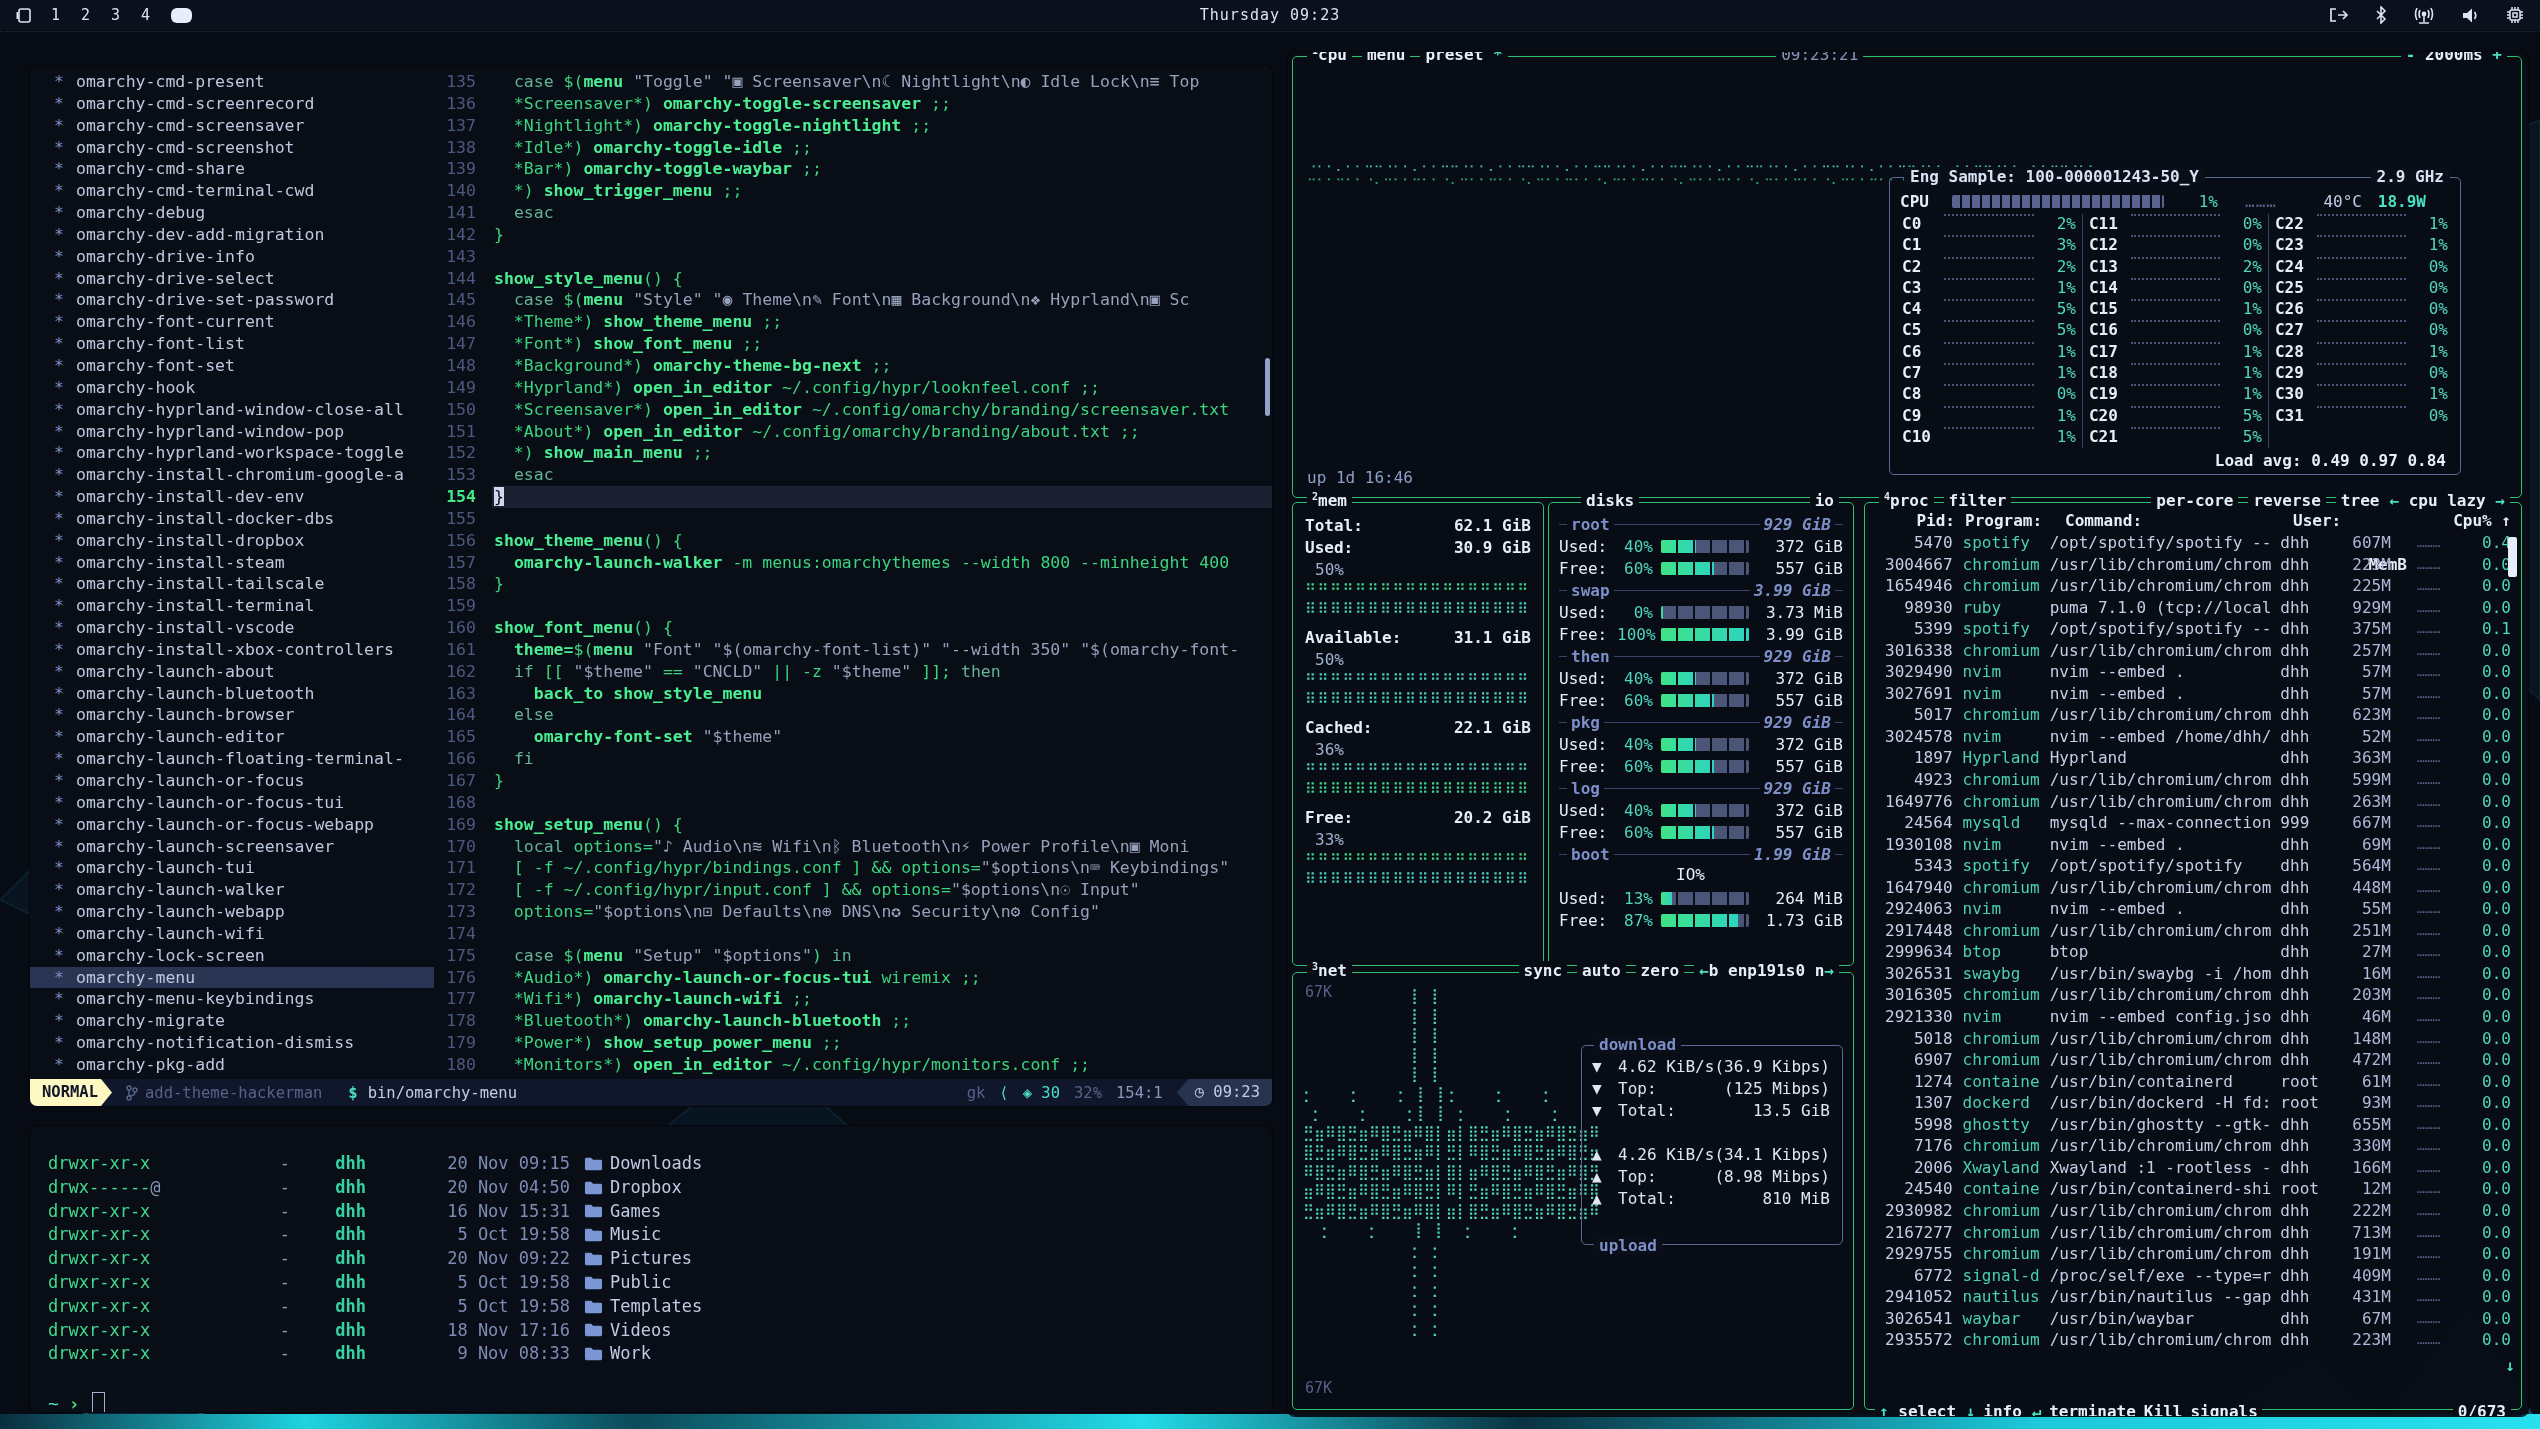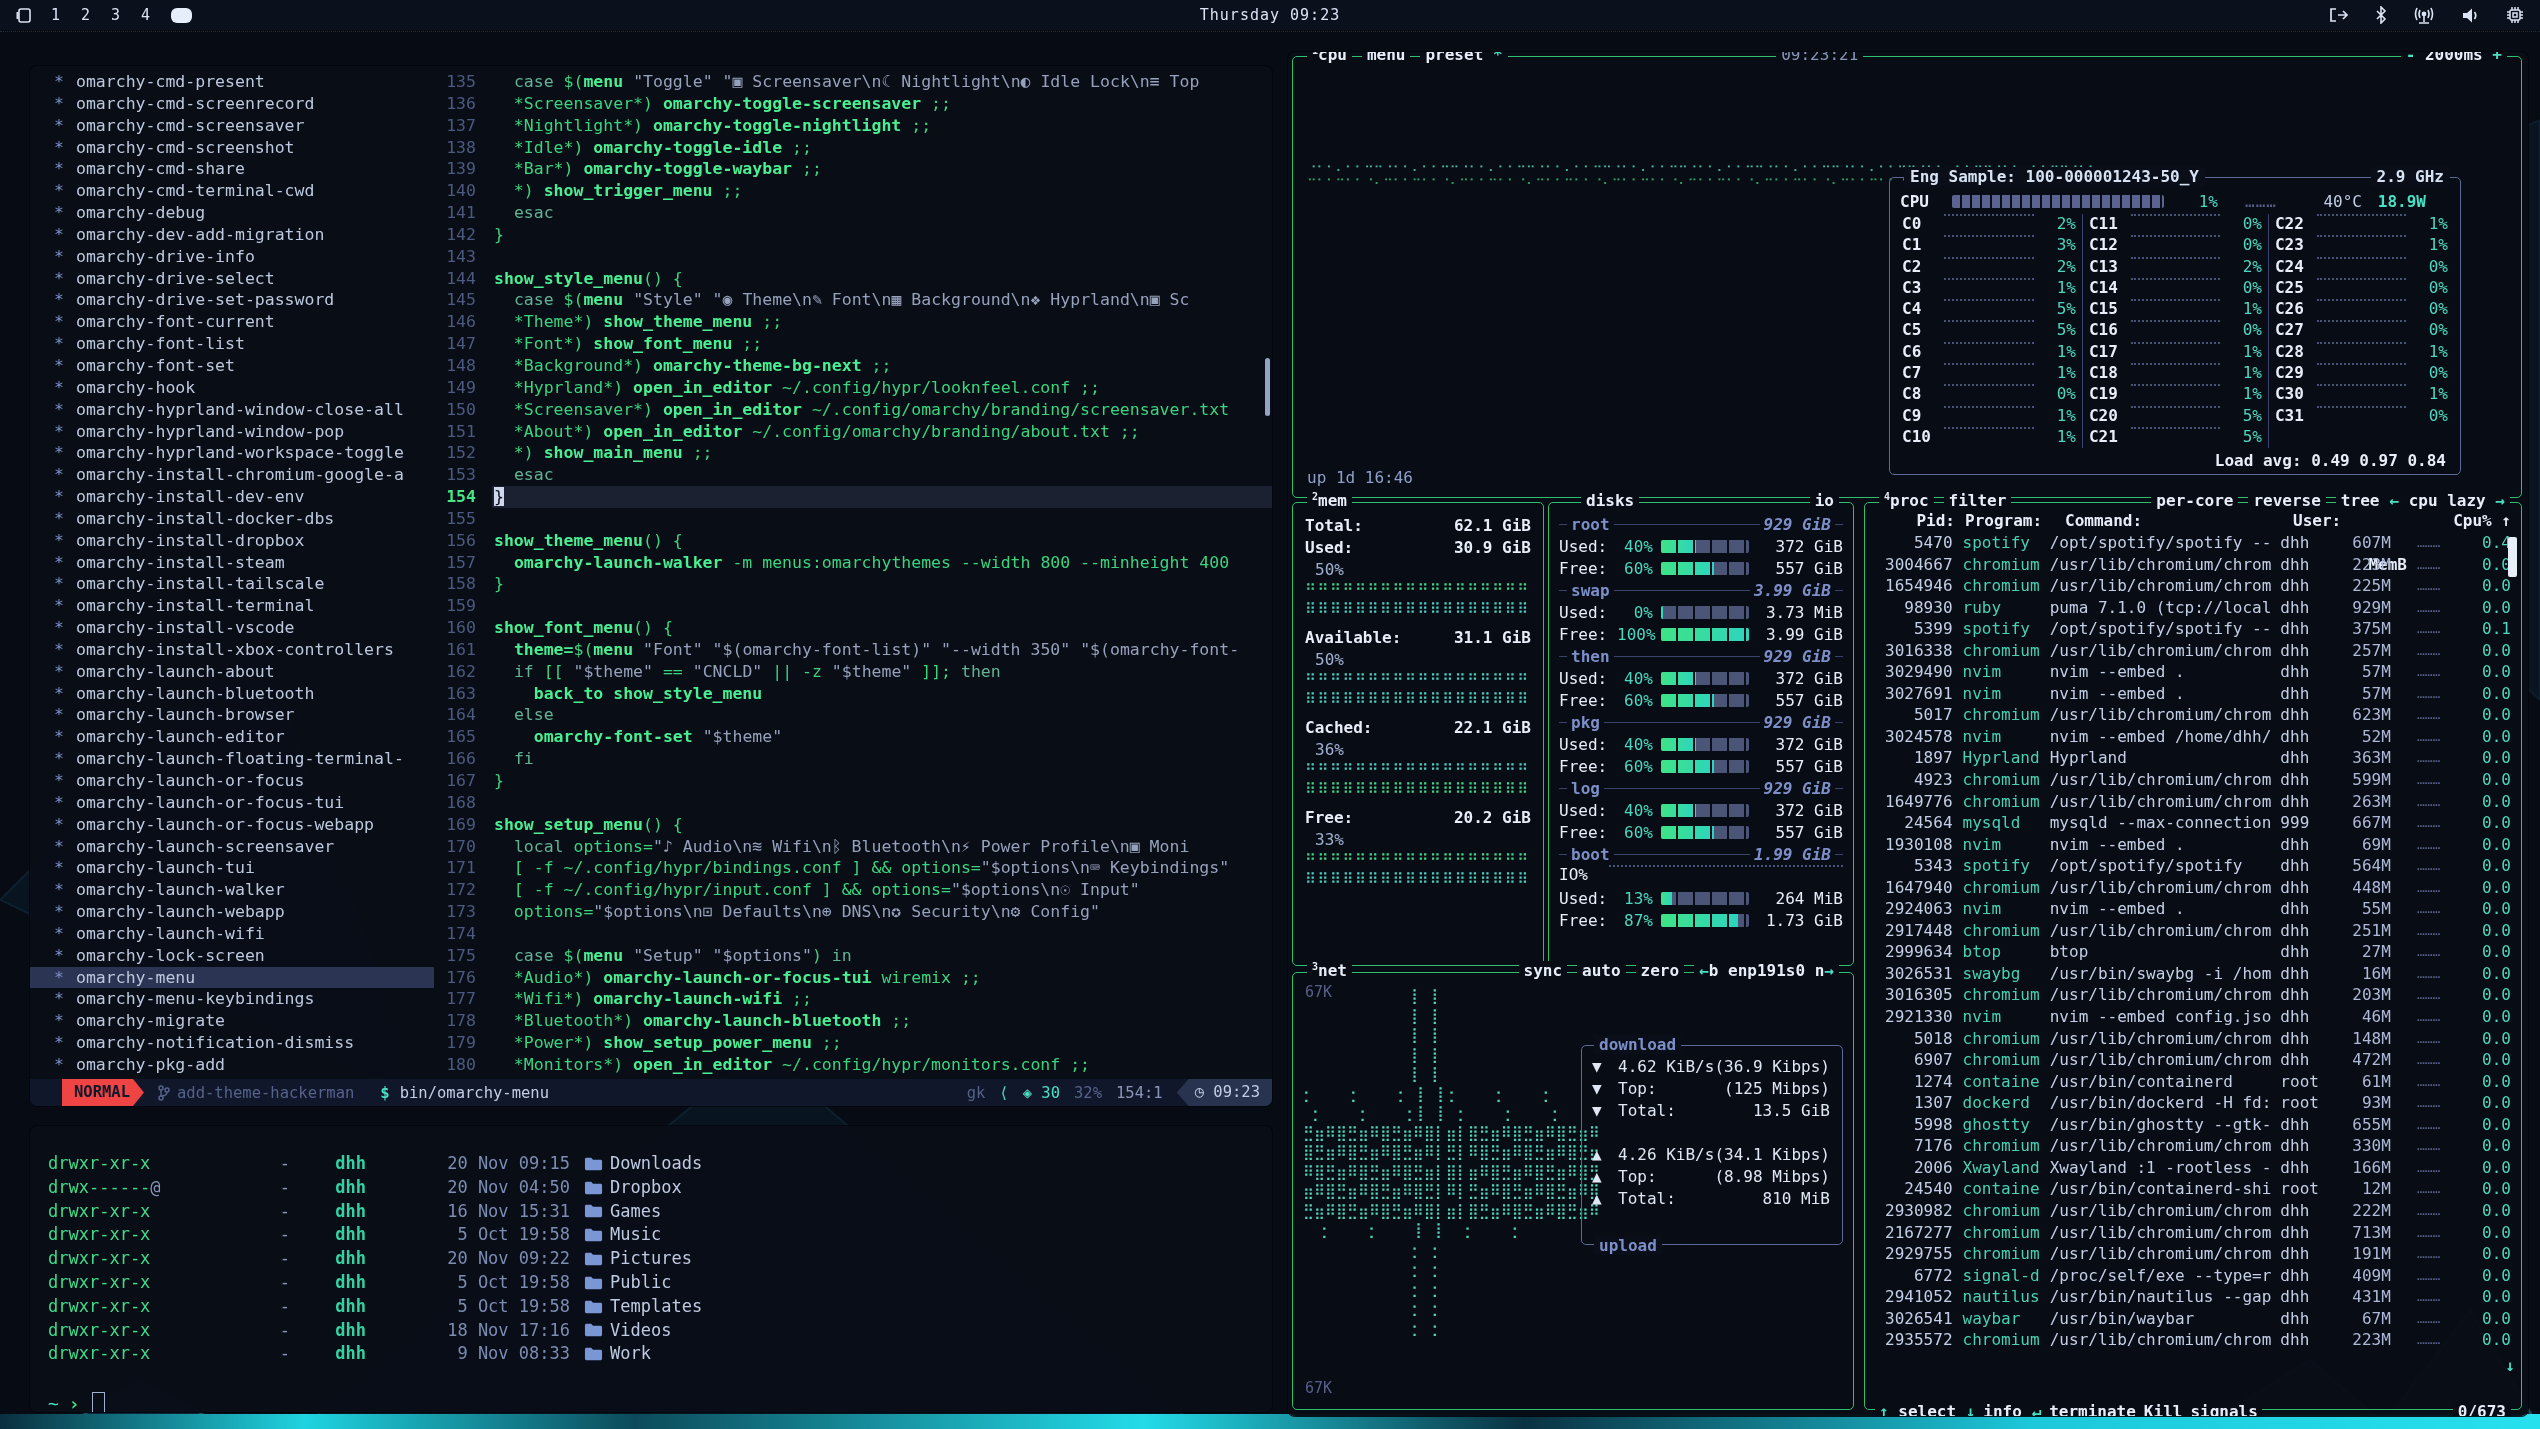--- a/index.html
+++ b/index.html
@@ -38,22 +38,22 @@
   .erow.curline .codeline { background:rgba(125,145,190,0.16); }
   .str { color:#96a1bb; }
   .kw  { color:#63b394; }
   .fn  { color:#49ef92; font-weight:bold; }
   .cursorblk { background:#cfd8ee; color:#0a0e19; }
   .scrollthumb { position:absolute; right:2px; top:292px; width:5px; height:58px; background:#93a2c6; border-radius:3px; }
 
   
   .statusline { position:absolute; left:0; right:0; bottom:0; height:27px; background:#10172a;
                 display:flex; align-items:center; font-size:15.5px; }
-  .mode { background:#ef4444; color:#10172a; font-weight:bold; padding:0 14px 0 12px; height:27px; line-height:27px;
-          clip-path:polygon(0 0, calc(100% - 11px) 0, 100% 50%, calc(100% - 11px) 100%, 0 100%);margin-left:32px; }
+  .mode { background:#fef9c3; color:#10172a; font-weight:bold; padding:0 14px 0 12px; height:27px; line-height:27px;
+          clip-path:polygon(0 0, calc(100% - 11px) 0, 100% 50%, calc(100% - 11px) 100%, 0 100%); }
   .branch { color:#55628a; margin-left:14px; display:flex; align-items:center; gap:7px; }
   .slcmd { margin-left:26px; color:#c2cde4; }
   .slcmd .dollar { color:#49e0c4; font-weight:bold; margin-right:10px; }
   .sl-right { margin-left:auto; display:flex; align-items:center; gap:14px; }
   .slr-dim { color:#55628a; }
   .slr-teal { color:#49e0c4; }
   .slr-pos { color:#8a96b8; }
   .clockchip { background:#28334f; color:#c2cde4; height:27px; line-height:27px; padding:0 12px 0 18px;
                clip-path:polygon(12px 0, 100% 0, 100% 100%, 12px 100%, 0 50%); }
 
@@ -124,21 +124,21 @@
   .dhead .dash { flex:1; border-top:1.5px solid #39436b; }
   .dhead .dname { color:#7d8fc9; font-weight:bold; padding:0 4px; }
   .dhead .dsize { color:#7d8fc9; font-weight:bold; padding:0 4px;font-style:italic; }
   .drow { display:flex; align-items:center; height:22px; }
   .drlabel { color:#e8eef9; width:58px; }
   .drpct { width:44px; text-align:right; color:#4fd6be; padding-right:8px; }
   .drbar { width:88px; height:13px; background:#4a5578; border-radius:2px; position:relative; overflow:hidden; }
   .drfill { position:absolute; left:0; top:0; bottom:0; background:linear-gradient(90deg,#3fe385,#2dd4bf); }
   .drbar .seg { position:absolute; inset:0; background:repeating-linear-gradient(90deg,transparent 0 15px,#0a0e19 15px 17px); }
   .drval { margin-left:auto; color:#e8eef9; }
-  .iorow { display:flex; align-items:flex-start; height:22px; }
+  .iorow { display:flex; align-items:center; height:22px;flex-direction:column; }
   .iolabel { color:#e8eef9; width:50px; }
   .ioleader { flex:1; border-bottom:2px dotted #4a5478; margin-bottom:6px; }
 
   
   .netgraph { position:absolute; left:10px; top:14px; color:#4fd6be; font-size:15px; line-height:19.5px; white-space:pre; }
   .netscale { position:absolute; color:#56608a; font-size:15px; }
   .netbox { position:absolute; border:1.5px solid #5b6a94; border-radius:5px; }
   .nb-title { position:absolute; top:-11px; left:12px; background:#0a0e19; padding:0 5px; color:#7d8fc9; font-weight:bold; }
   .nb-bottom { position:absolute; bottom:-11px; left:12px; background:#0a0e19; padding:0 5px; color:#7d8fc9; font-weight:bold; }
   .netrows { padding:10px 12px 0 10px; }

